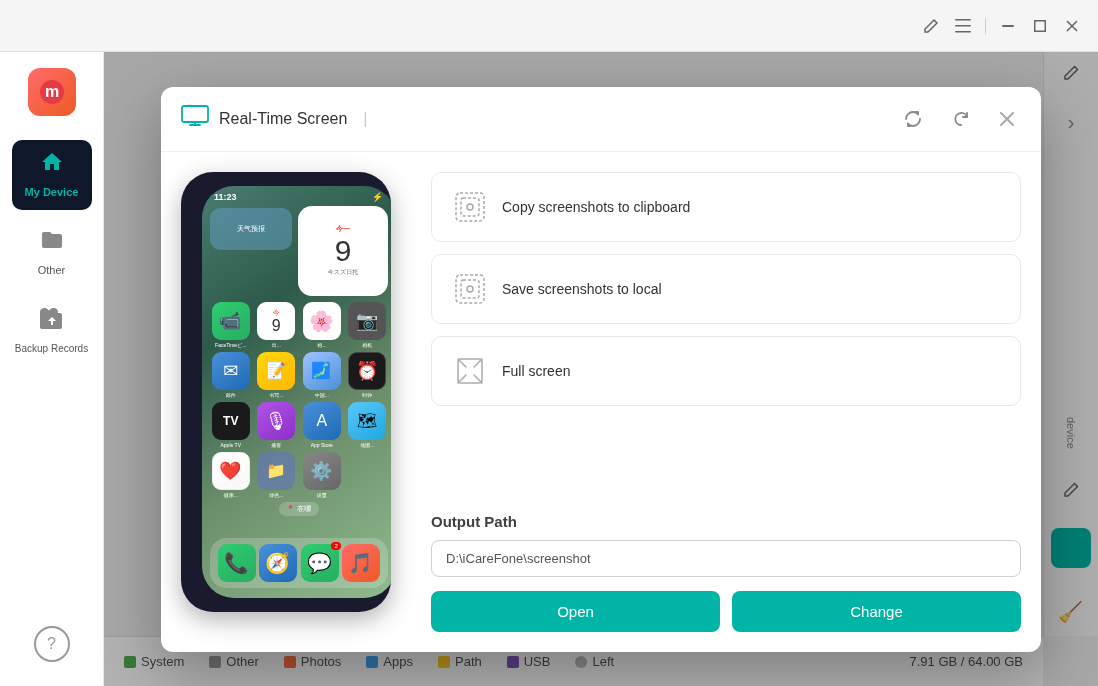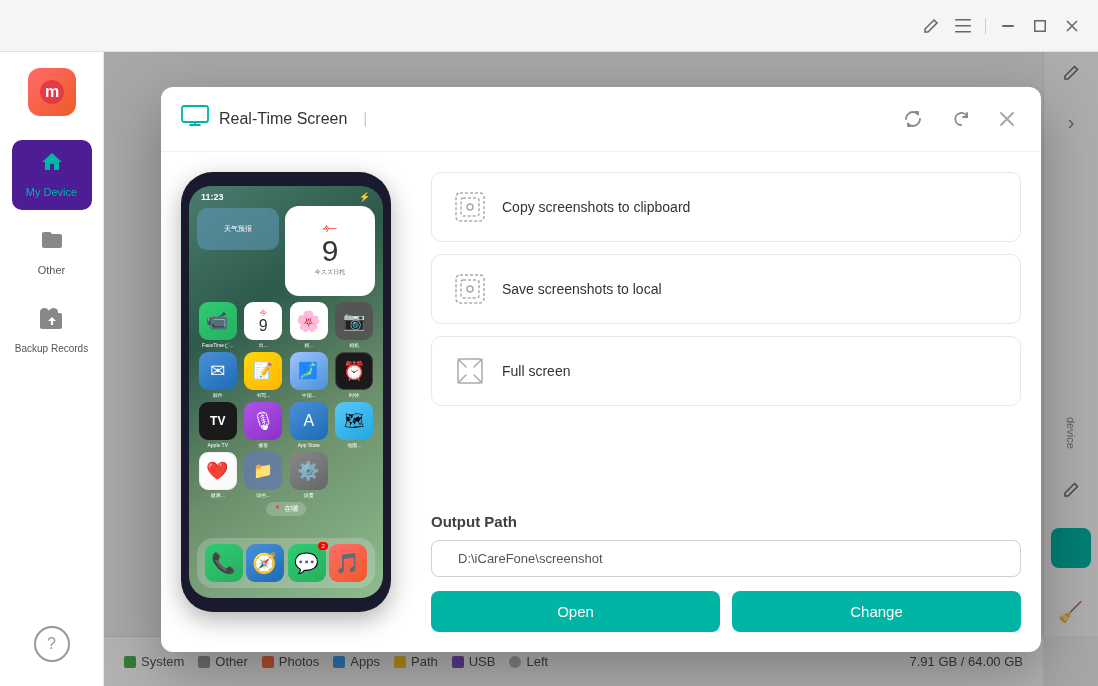--- a/index.html
+++ b/index.html
@@ -96,21 +96,22 @@
       display: flex;
       flex-direction: column;
       align-items: center;
       justify-content: center;
       gap: 6px;
       border-radius: 10px;
       cursor: pointer;
       transition: background 0.2s;
     }
     .sidebar-item.active {
-      background: #4c1d95;
+      background: #0f172a;
+      font-weight: bold;
     }
     .sidebar-item-icon {
       font-size: 22px;
     }
     .sidebar-item-label {
       font-size: 11px;
       color: #555;
       text-align: center;
       line-height: 1.2;
     }
@@ -150,21 +151,21 @@
       background: #ffffff;
       border-top: 1px solid #e0e0e0;
       display: flex;
       align-items: center;
       padding: 0 20px;
       gap: 16px;
     }
     .storage-legend {
       display: flex;
       align-items: center;
-      gap: 14px;
+      gap: 25px;
       flex: 1;
     }
     .legend-item {
       display: flex;
       align-items: center;
       gap: 5px;
       font-size: 13px;
       color: #555;
     }
     .legend-dot {
@@ -272,24 +273,25 @@
       background: #1a1a2e;
       border-radius: 32px;
       padding: 14px 8px;
       position: relative;
       box-shadow: 0 8px 24px rgba(0,0,0,0.3);
       overflow: hidden;
     }
     .phone-screen {
       width: 100%;
       height: 100%;
-      border-radius: 22px;
+      border-radius: 32px;
       overflow: hidden;
       background: linear-gradient(145deg, #4a7c6f 0%, #2d5a4a 30%, #6b8e6b 60%, #8fbc8f 100%);
       position: relative;
+      margin-left: 13px;
     }
     .phone-status-bar {
       display: flex;
       justify-content: space-between;
       padding: 6px 12px 2px;
       font-size: 9px;
       color: white;
       font-weight: 600;
     }
     .dock {
@@ -349,21 +351,21 @@
       margin-top: auto;
     }
     .output-label {
       font-size: 15px;
       font-weight: 600;
       color: #404040;
       margin-bottom: 10px;
     }
     .output-input {
       width: 100%;
-      padding: 10px 26px;
+      padding: 10px 14px;
       border: 1px solid #d0d0d0;
       border-radius: 8px;
       font-size: 13px;
       color: #555;
       background: white;
       margin-bottom: 14px;
       outline: none;
     }
     .output-buttons {
       display: flex;

